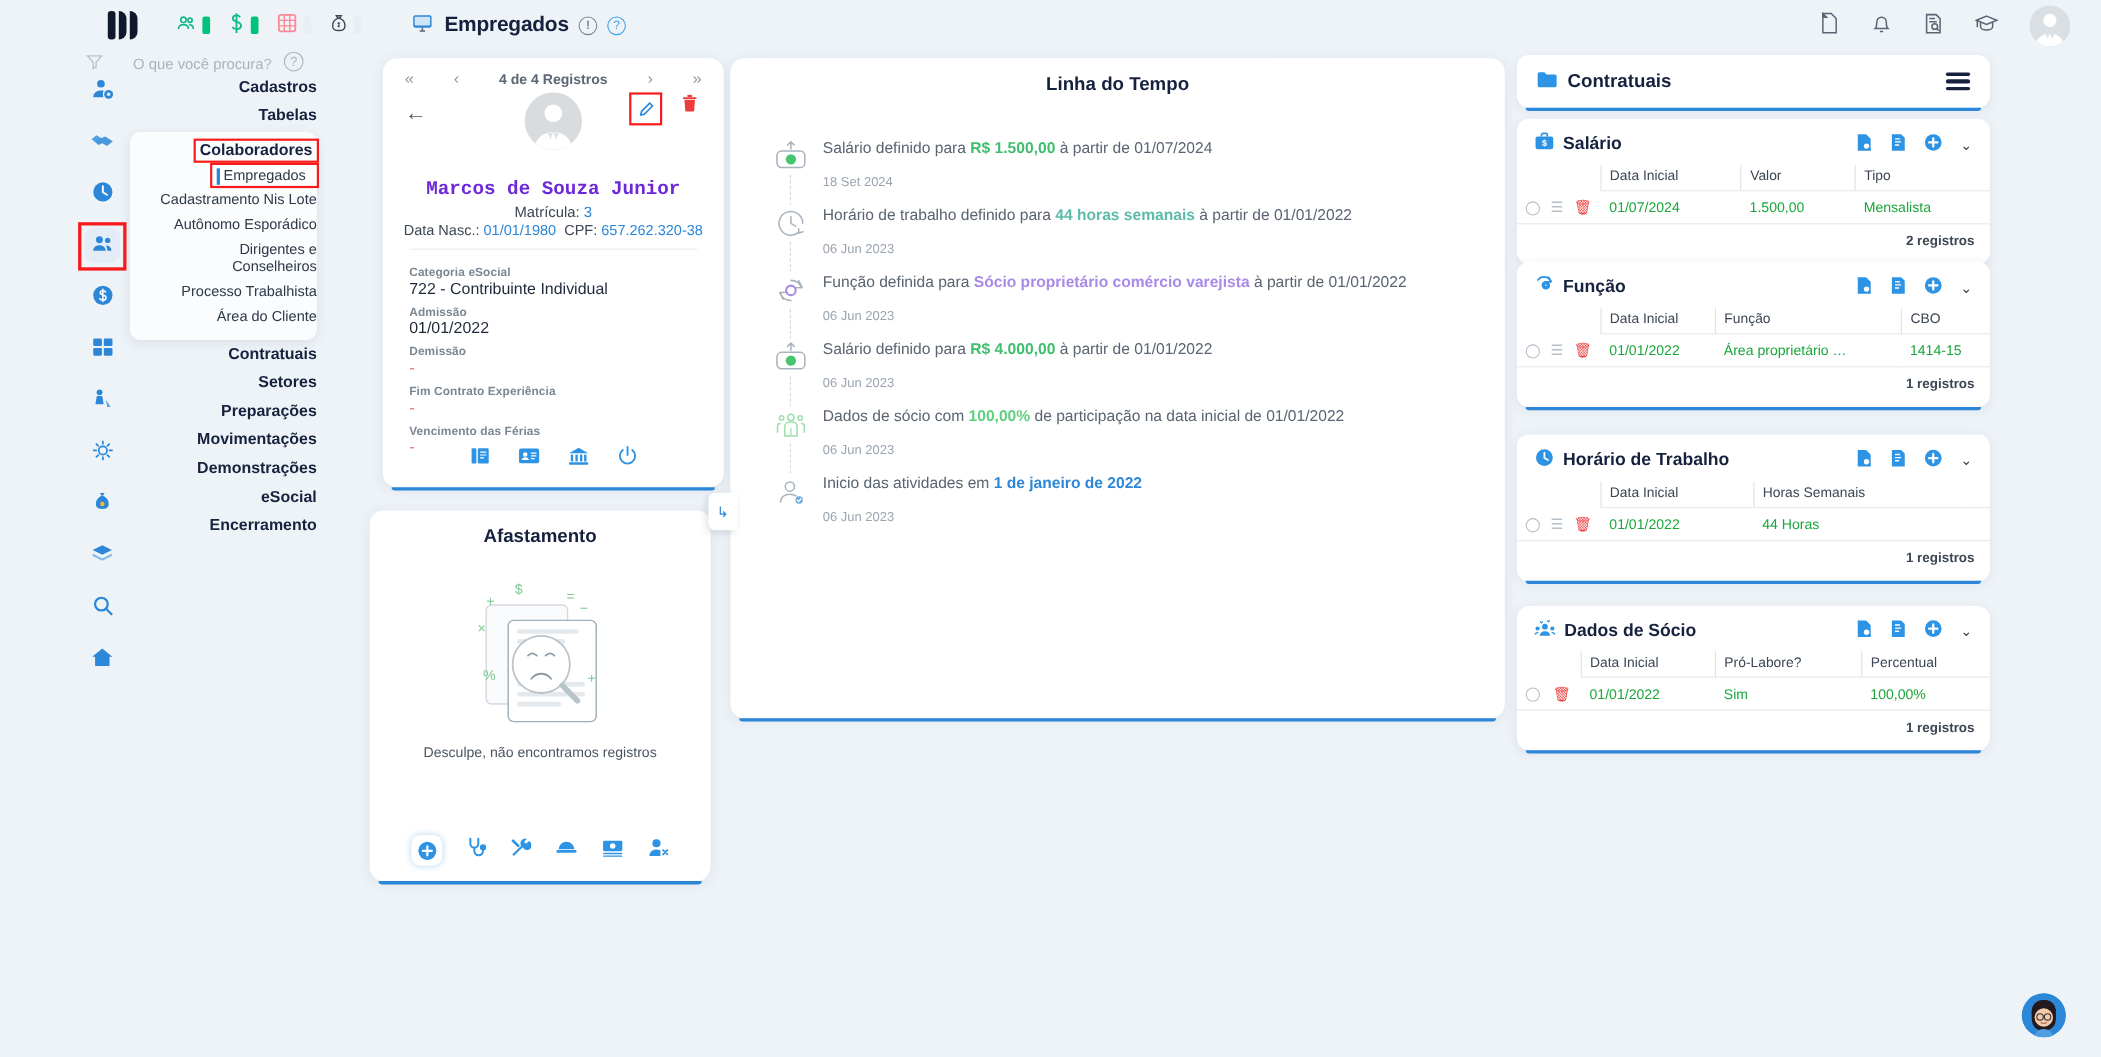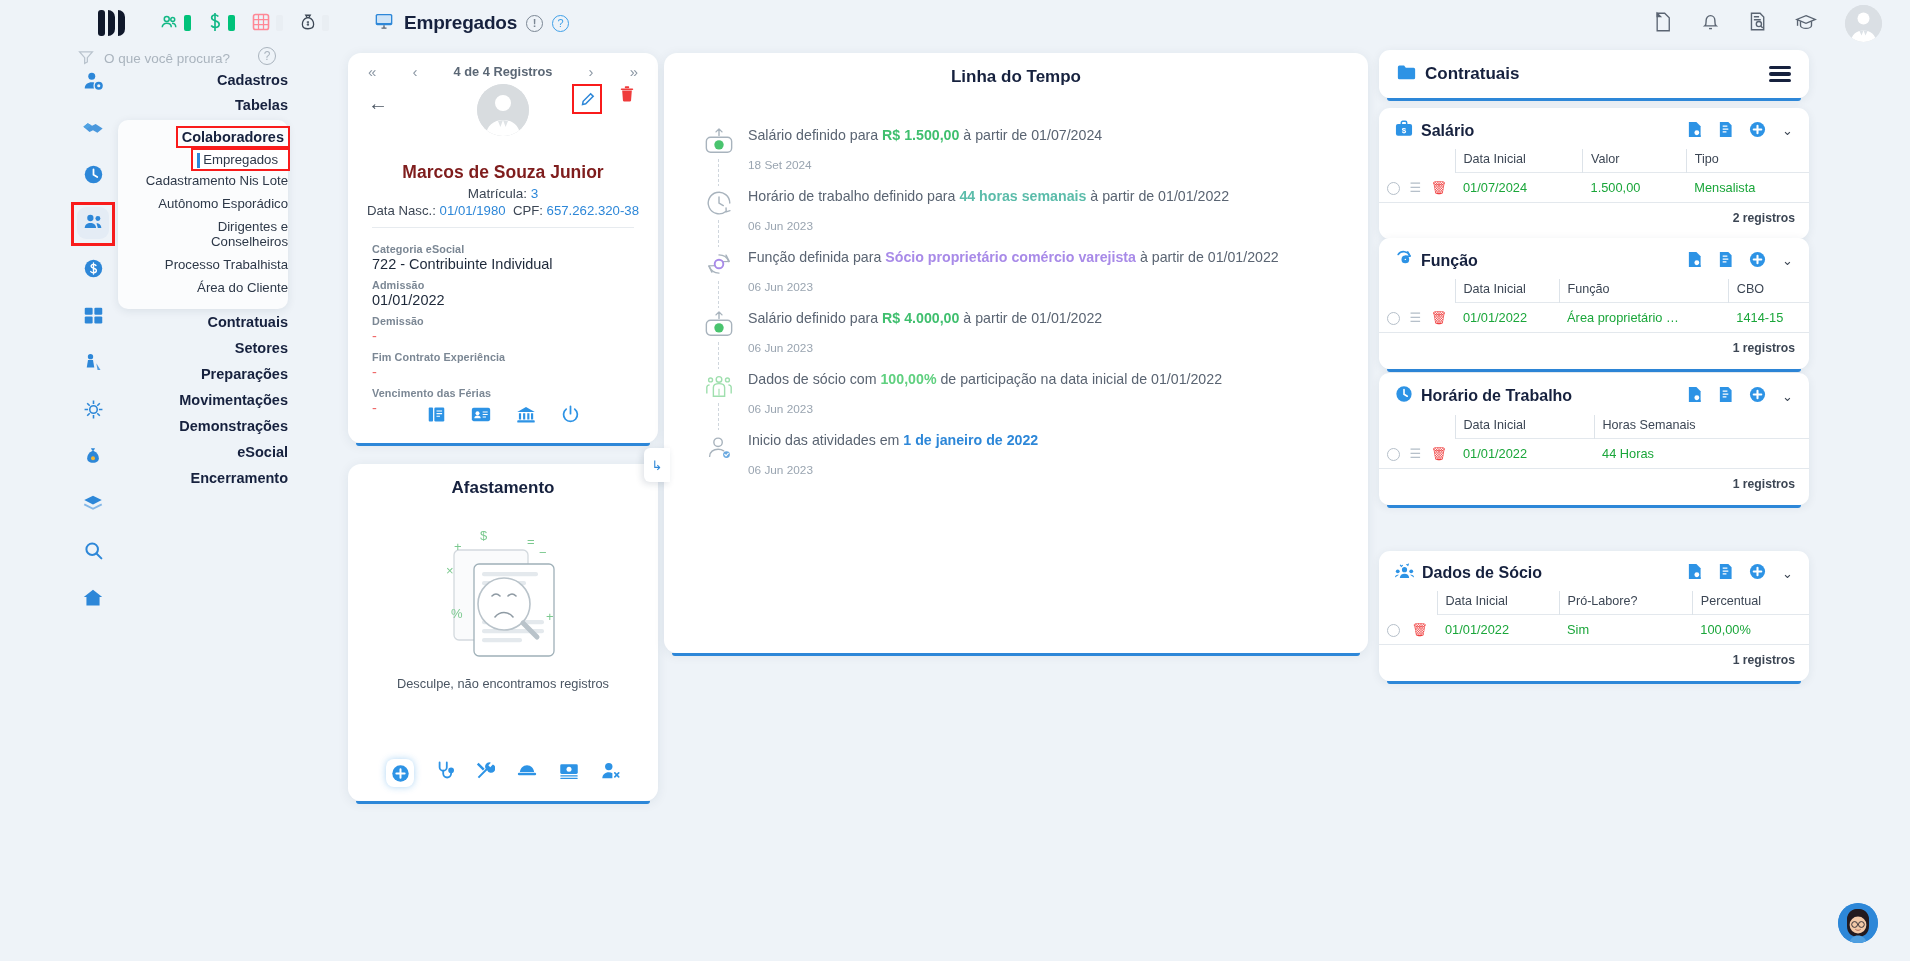--- a/index.html
+++ b/index.html
@@ -66,21 +66,21 @@
     background: #e4ecf5; border-radius: 9px;
   }
   .rail-ico.active-outline {
     outline: 3px solid #f91b1b;
   }
   .rail-ico span { position: relative; z-index: 2; }
 
   
   .searchrow {
     position: absolute; left: 78px; top: 45px; width: 200px; height: 26px;
-    display: flex; align-items: center; gap: 10px;
+    display: flex; align-items: center; gap: 27px;
   }
   .filter-ico { color: #b9c3cd; font-size: 15px; }
   .search-ph { color: #aab4be; font-size: 13.5px; }
   .help-circ {
     position: absolute; left: 258px; top: 47px;
     width: 18px; height: 18px; border: 1.6px solid #aab4be; border-radius: 50%;
     color: #aab4be; font-size: 12px; display: flex; align-items: center; justify-content: center;
   }
 
   
@@ -141,38 +141,39 @@
   }
   .emp-edit {
     position: absolute; right: 58px; top: 6px; width: 26px; height: 26px;
     display: flex; align-items: center; justify-content: center;
     outline: 2.6px solid #f91b1b; color: #2d87d8; font-size: 15px;
   }
   .emp-del {
     position: absolute; right: 24px; top: 6px; color: #ef3b3b; font-size: 16px;
   }
   .emp-name {
-    text-align: center; font-size: 17.5px; font-weight: bold; color: #7f1d1d;
+    text-align: center; font-size: 17.5px; font-weight: bold; color: #6d28d9;
     margin-top: -4px;
+    font-family: Liberation Mono, monospace;
   }
   .emp-mat { text-align: center; font-size: 13.5px; color: #3c4654; margin-top: 3px; }
   .emp-mat b, .blue { color: #2d87d8; font-weight: normal; }
   .emp-doc { text-align: center; font-size: 13.2px; color: #3c4654; margin-top: 2px; }
   .emp-divider { height: 1px; background: #e7ebef; margin: 9px 24px 0 24px; }
   .emp-fields { padding: 8px 0 0 24px; }
   .fld-label { font-size: 10.8px; font-weight: bold; color: #7b8794; letter-spacing: .1px; margin-top: 7px; }
   .fld-value { font-size: 14.5px; color: #1d2839; margin-top: 1px; }
   .fld-value.dash { color: #ef6b6b; }
   .emp-actions {
     position: absolute; bottom: 14px; right: 0; left: 0;
     display: flex; justify-content: center; gap: 25px; color: #2d93e5; font-size: 18px;
   }
 
   
-  #afastamento-card { left: 348px; top: 464px; width: 310px; height: 337px; }
+  #afastamento-card { left: 336px; top: 464px; width: 310px; height: 337px; }
   .af-title { text-align: center; font-size: 17px; font-weight: bold; color: #16213e; padding-top: 14px; }
   .af-empty-msg { text-align: center; font-size: 12.8px; color: #4a5562; margin-top: 6px; }
   .af-illus { display: flex; justify-content: center; margin-top: 22px; }
   .af-actions {
     position: absolute; bottom: 14px; left: 0; right: 0;
     display: flex; justify-content: center; gap: 22px; align-items: center;
     color: #2d93e5; font-size: 18px;
   }
   .af-actions .sel-ic {
     background: #fff; box-shadow: 0 0 7px rgba(45,147,229,.38);
@@ -886,21 +887,21 @@
       </td>
       <td>01/01/2022</td>
       <td>Área proprietário …</td>
       <td>1414-15</td>
     </tr>
   </tbody>
     </table>
   <div class="rp-count">1 registros</div>
 </div>
 
-<div class="rp-sec" style="top:373px;border-radius:10px;">
+<div class="rp-sec" style="top:395px;border-radius:10px;">
   <div class="rp-sec-head">
     <span class="rp-sec-ico">
       <svg width="18" height="18" viewBox="0 0 20 20">
           <circle cx="10" cy="10" r="8.5" fill="#2d93e5"></circle>
           <path d="M10 5v5.3l3.6 2.2" stroke="#fff" stroke-width="1.8" fill="none" stroke-linecap="round"></path>
         </svg>
     </span>
     <span class="rp-sec-ttl">Horário de Trabalho</span>
     <span class="rp-sec-tools">
       <span class="rp-tool"><svg width="15" height="17" viewBox="0 0 16 18" fill="#2d93e5">

